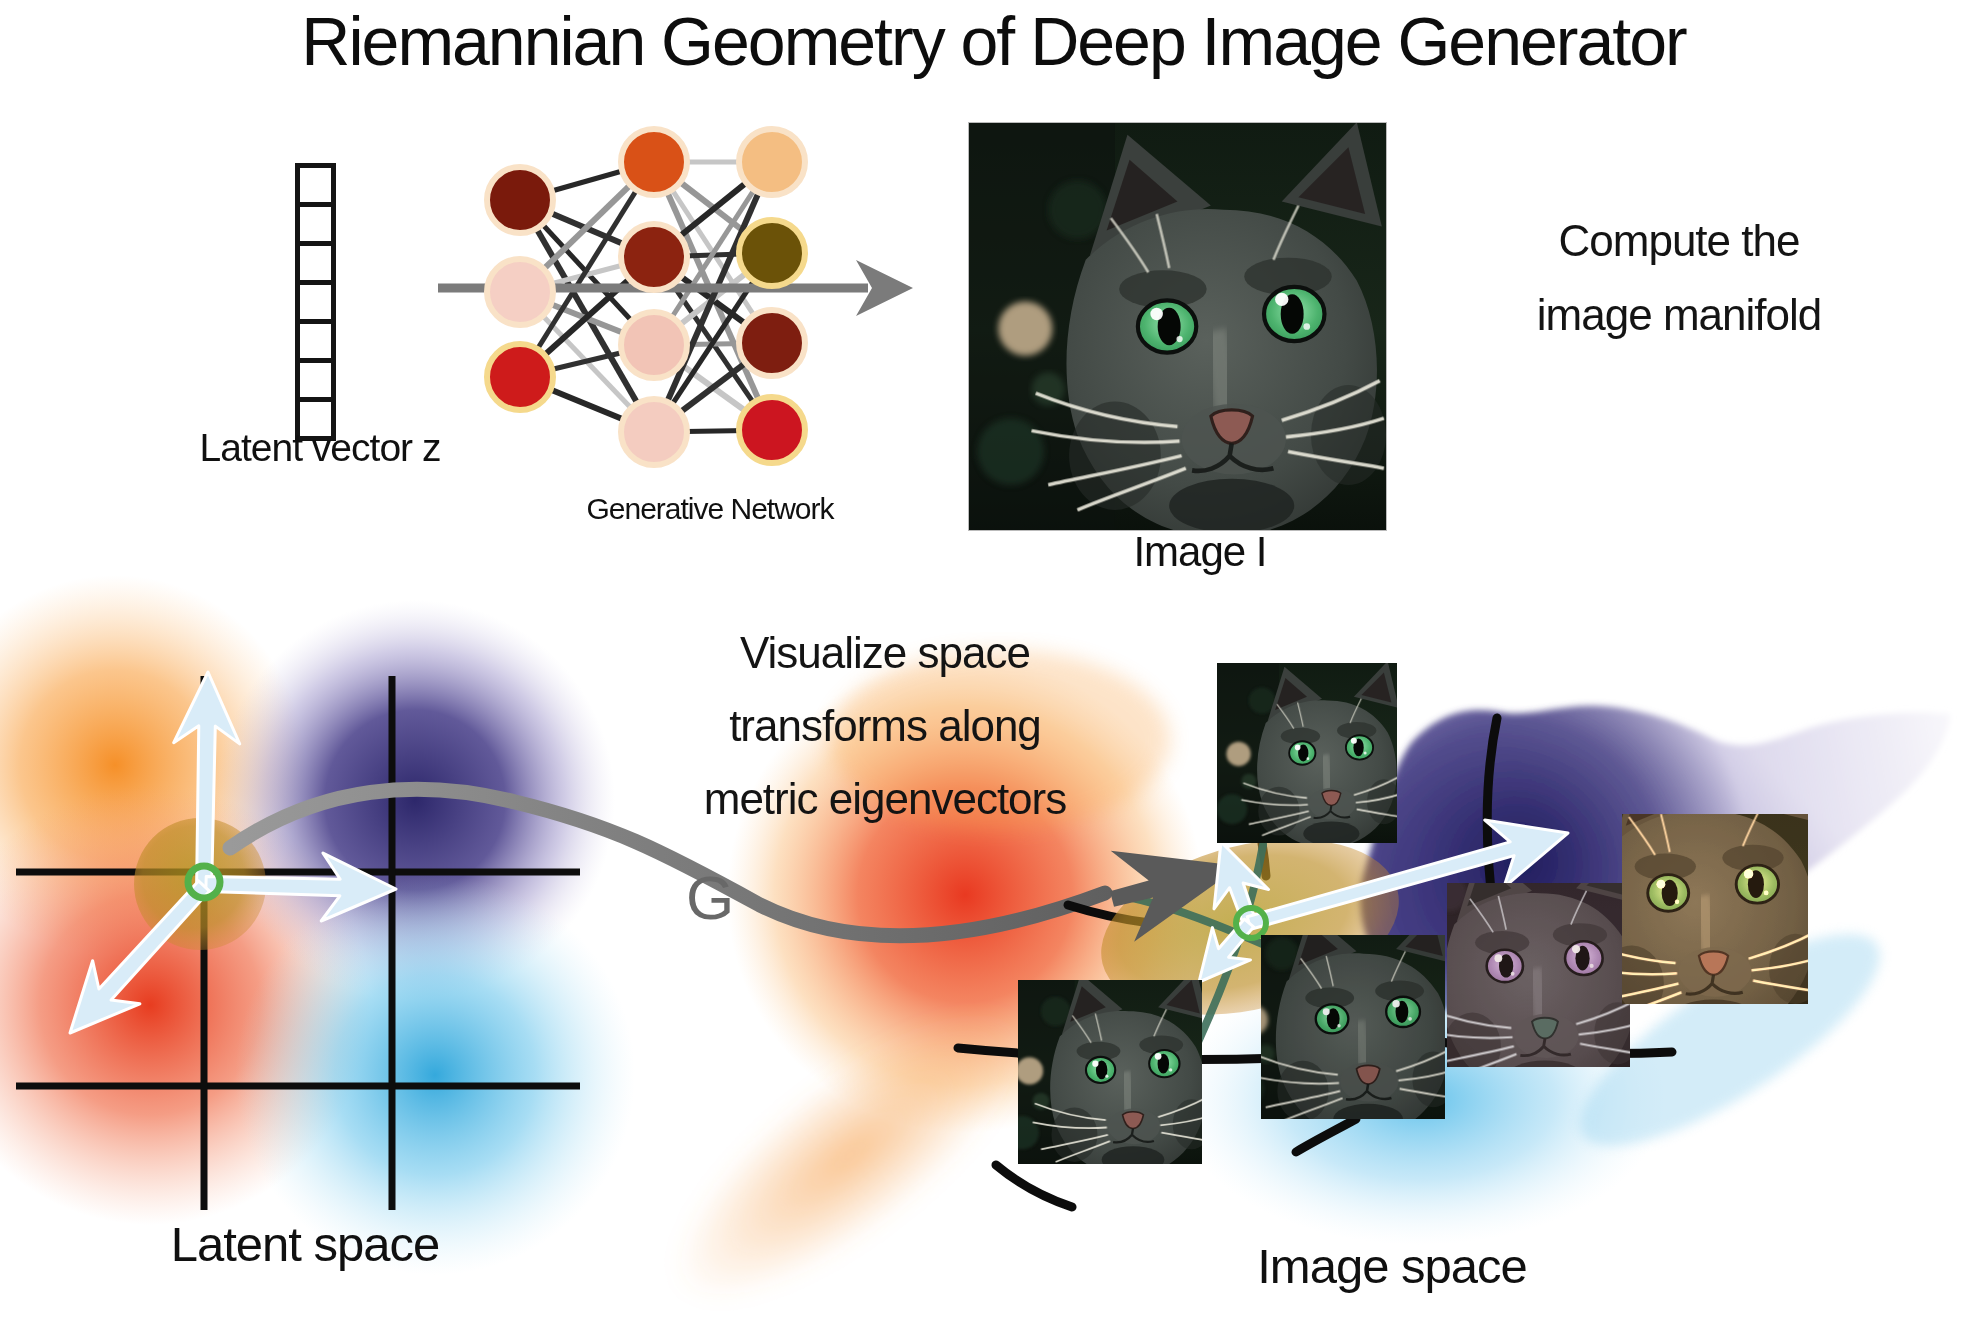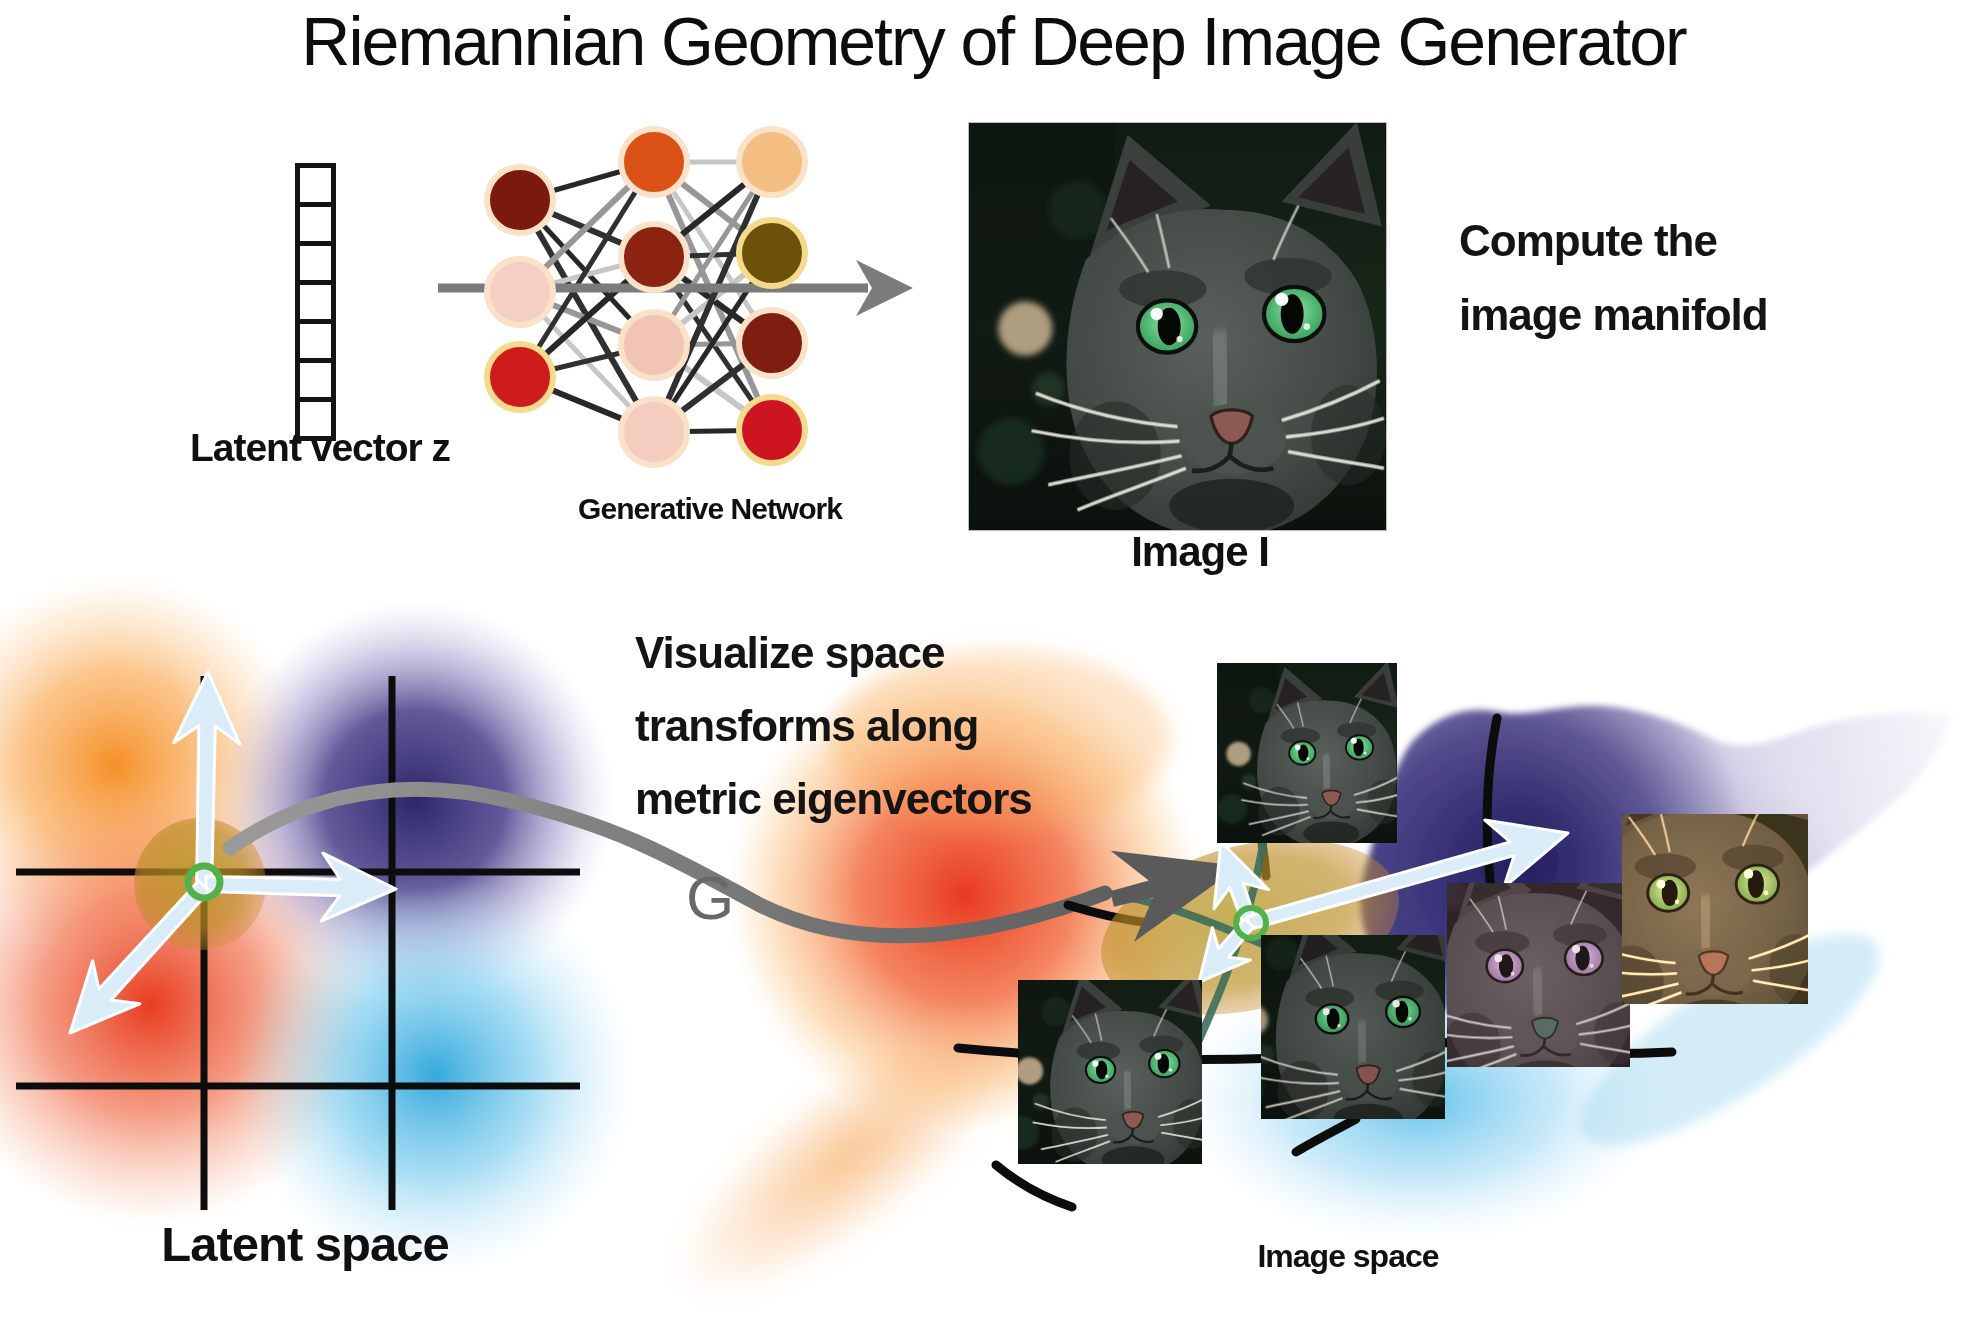--- a/index.html
+++ b/index.html
@@ -1,22 +1,22 @@
 <!DOCTYPE html>
 <html><head>
 <meta charset="utf-8">
 <style>
   html,body{margin:0;padding:0;background:#fff}
   .stage{position:relative;width:1987px;height:1318px;background:#ffffff;overflow:hidden;
          font-family:"Liberation Sans", sans-serif;color:#111}
   .abs{position:absolute}
   .ttl{left:0;top:2px;width:1987px;text-align:center;font-size:68px;font-weight:400;
        letter-spacing:-2px;color:#0d0d0d;white-space:nowrap}
-  .lbl{font-weight:bold;color:#101010;letter-spacing:-1px;white-space:nowrap;text-align:center}
-  .note{color:#141414;letter-spacing:-1px;text-align:left;font-weight:bold}
+  .lbl{font-weight:normal;color:#101010;letter-spacing:-1px;white-space:nowrap;text-align:center}
+  .note{color:#141414;letter-spacing:-1px;text-align:center;font-weight:normal}
   .note div{white-space:nowrap}
   
   .lv{left:295px;top:163px;width:41px;border:5px solid #141414;background:#fff;box-sizing:border-box}
   .lv .cell{height:34px;border-bottom:5px solid #141414;background:#fff}
   .lv .cell:last-child{border-bottom:none}
   
   .cat{position:absolute;overflow:hidden;background:#0d150f}
   .cat svg{display:block;width:100%;height:100%}
   .imgI{border:1px solid #bbb}
   .g-label{font-size:62px;color:#686868;font-weight:normal}
@@ -330,14 +330,14 @@
       </svg>
   </div>
   <div class="abs cat z5" style="left:1622px;top:814px;width:186px;height:190px;filter:sepia(.55) saturate(1.6) hue-rotate(-8deg) brightness(1.12)">
     <svg viewBox="62 44 130 130" preserveAspectRatio="xMidYMid slice">
         <use href="#catface"></use>
       <rect x="62" y="44" width="130" height="130" fill="#a06a2e" opacity="0.15"></rect>
       </svg>
   </div>
 
   <div class="abs lbl z6" style="left:155px;top:1216px;width:300px;font-size:49px">Latent space</div>
-  <div class="abs lbl z6" style="left:1198px;top:1238px;width:300px;font-size:32px">Image space</div>
+  <div class="abs lbl z6" style="left:1242px;top:1238px;width:300px;font-size:49px">Image space</div>
 </div>
 
 </body></html>

